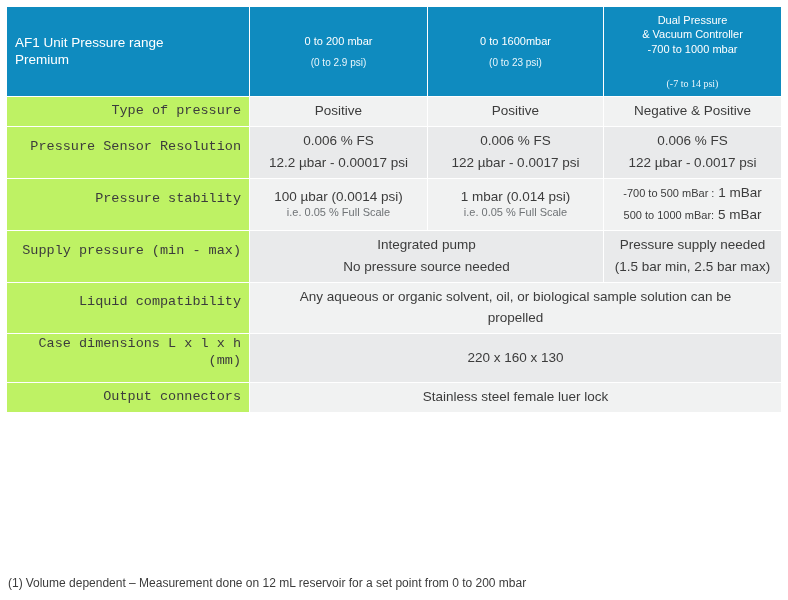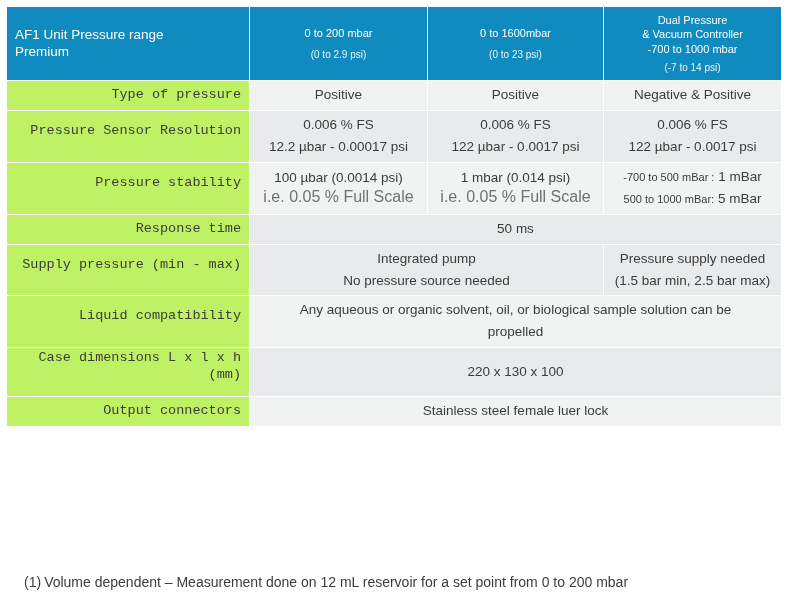--- a/index.html
+++ b/index.html
@@ -65,21 +65,22 @@
   .hdr-col .sub {
     display: block;
     font-size: 10px;
     margin-top: 8px;
     color: #e8f5fb;
   }
   .hdr-col.three .main {
     line-height: 1.3;
   }
   .hdr-col.three .sub {
-    margin-top: 6px;
+    margin-top: 22px;
+    font-family: Liberation Serif, serif;
   }
 
   
   .rlabel {
     background: #bef264;
     color: #3c3c3c;
     font-size: 13.5px;
     text-align: right;
     padding: 9px 10px;
     font-family: Liberation Mono, monospace;
@@ -93,32 +94,32 @@
     color: #3c3c3c;
   }
   .val.alt {
     background: #e9eaeb;
     margin-top: 6px;
   }
   .val .l1 { display: block; }
   .val .l2 { display: block; margin-top: 5px; }
   .val .small {
     display: block;
-    font-size: 16px;
+    font-size: 11px;
     color: #6f7376;
     margin-top: 0;
   }
   .val .mini { font-size: 11px; color: #3c3c3c; }
   .val .sup { font-size: 9.5px; vertical-align: super; }
 
   .footnote {
     position: absolute;
-    left: 24px;
+    left: 8px;
     bottom: 16px;
-    font-size: 14px;
+    font-size: 12px;
     color: #3c3c3c;
   }
   .footnote .fn-num { margin-right: 3px; }
 </style>
 </head>
 <body>
 
 <div class="sheet">
 
   <table class="spec">
@@ -183,24 +184,20 @@
         <td class="val">
           <span class="l1">1 mbar (0.014 psi)</span>
           <span class="small">i.e. 0.05 % Full Scale</span>
         </td>
         <td class="val">
           <span class="l1"><span class="mini">-700 to 500 mBar :</span> <span>1 mBar</span></span>
           <span class="l2"><span class="mini">500 to 1000 mBar:</span> <span>5 mBar</span></span>
         </td>
       </tr>
 
-      <tr>
-        <td class="rlabel">Response time</td>
-        <td class="val alt" colspan="3">50 ms</td>
-      </tr>
 
 
       <tr>
         <td class="rlabel tall">Supply pressure (min - max)</td>
         <td class="val alt" colspan="2">
           <span class="l1">Integrated pump</span>
           <span class="l2">No pressure source needed</span>
         </td>
         <td class="val alt">
           <span class="l1">Pressure supply needed</span>
@@ -216,21 +213,21 @@
         </td>
       </tr>
 
 
 
       <tr>
         <td class="rlabel tall">
           <span>Case dimensions L x l x h</span><br>
           <span>(mm)</span>
         </td>
-        <td class="val alt" colspan="3">220 x 130 x 100</td>
+        <td class="val alt" colspan="3">220 x 160 x 130</td>
       </tr>
 
       <tr>
         <td class="rlabel">Output connectors</td>
         <td class="val" colspan="3">Stainless steel female luer lock</td>
       </tr>
     </tbody>
   </table>
 
   <div class="footnote">

